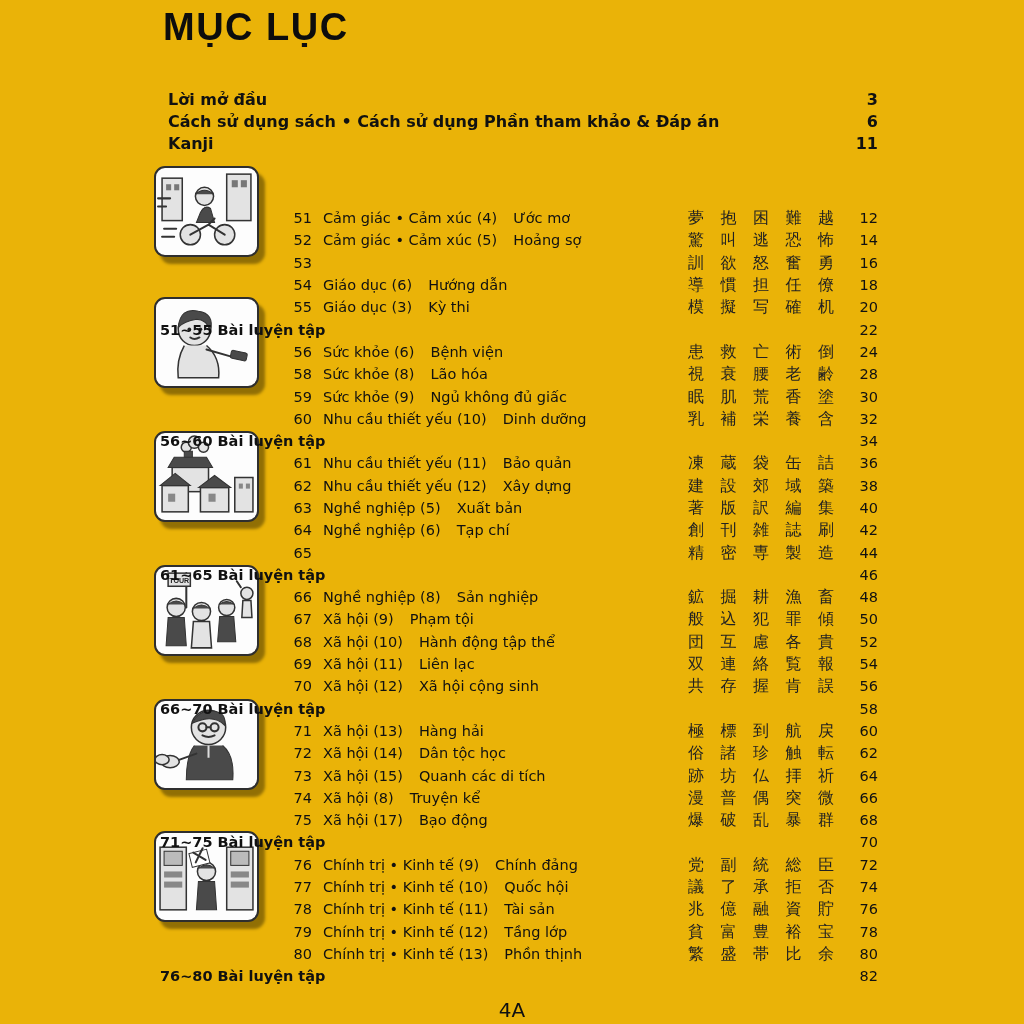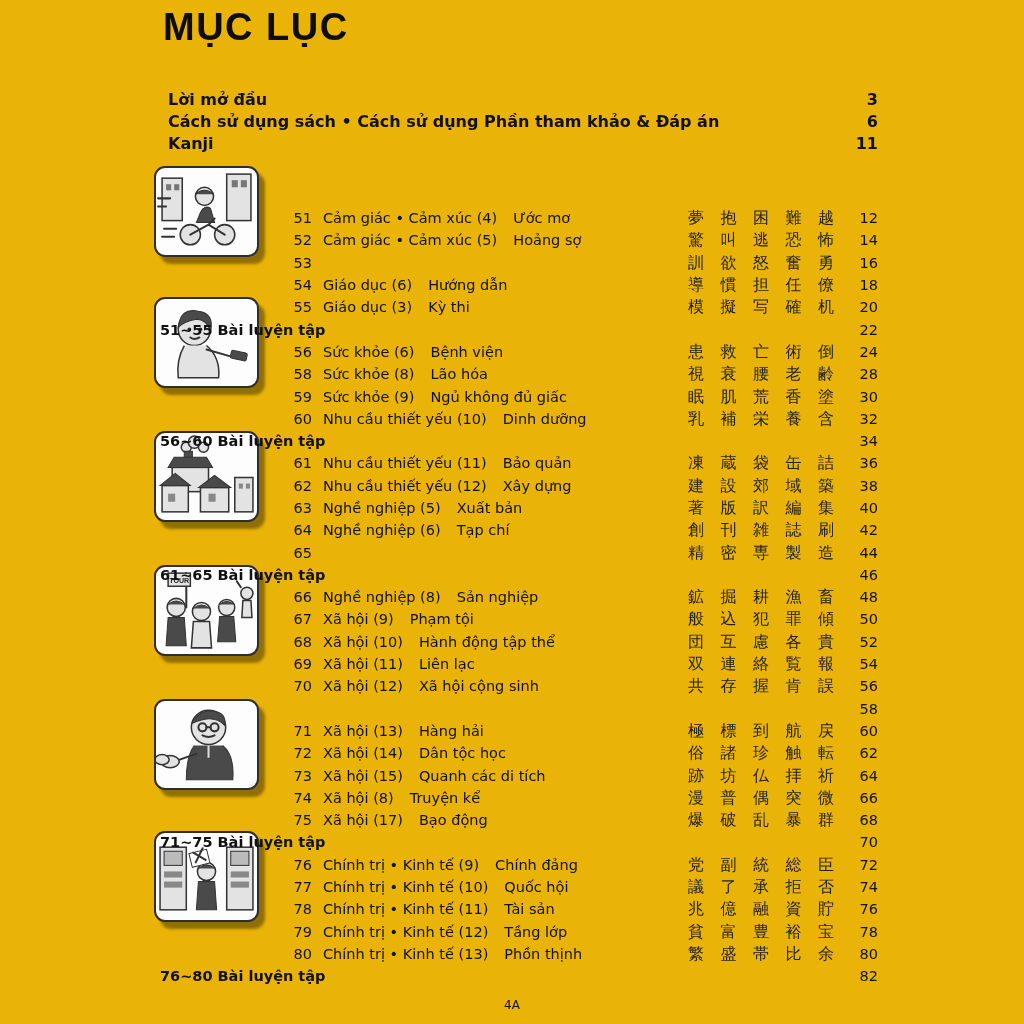--- a/index.html
+++ b/index.html
@@ -26,21 +26,21 @@
   .practice-label { left:0px; width:496px; font-weight:bold; }
   .illo {
     position:absolute; left:154px; width:101px; height:87px;
     border:2px solid #2e2e2e; border-radius:11px; background:#fdfdfd;
     box-shadow:6px 7px 3px rgba(0,0,0,0.38);
     overflow:hidden;
   }
   .illo svg { width:100%; height:100%; display:block; }
   .illo-1 { top:166px; } .illo-2 { top:297px; } .illo-3 { top:431px; }
   .illo-4 { top:565px; } .illo-5 { top:699px; } .illo-6 { top:831px; }
-  .footer { position:absolute; left:0; right:0; top:998px; text-align:center; font-size:12px; color:#111; }
+  .footer { position:absolute; left:0; right:0; top:998px; text-align:center; font-size:20px; color:#111; }
   .ill-stroke { stroke:#333; fill:none; stroke-width:2; stroke-linecap:round; }
   .ill-fill-l { fill:#e3e3e3; stroke:#333; stroke-width:1.5; }
   .ill-fill-d { fill:#4a4a4a; stroke:#333; stroke-width:1; }
 </style>
 </head>
 <body>
 
 <div class="page">
 
   <h1 class="main-title">MỤC LỤC</h1>
@@ -419,20 +419,21 @@
           <span>共</span>
           <span>存</span>
           <span>握</span>
           <span>肯</span>
           <span>誤</span>
         </span>
     <span class="pageno">56</span>
   </div>
 
   <div class="row">
+    <span class="practice-label">66~70 Bài luyện tập</span>
     <span class="pageno">58</span>
   </div>
 
   <div class="row">
     <span class="lesson-no">71</span>
     <span class="lesson-title"><span class="cat">Xã hội (13)</span><span class="topic">Hàng hải</span></span>
     <span class="kanji">
           <span>極</span>
           <span>標</span>
           <span>到</span>

